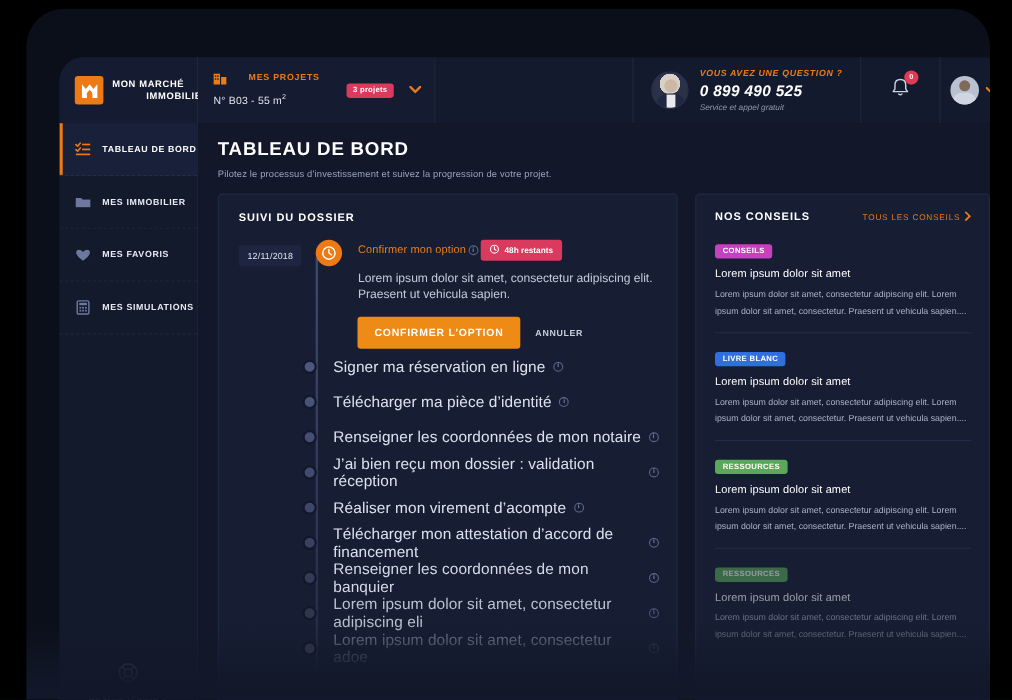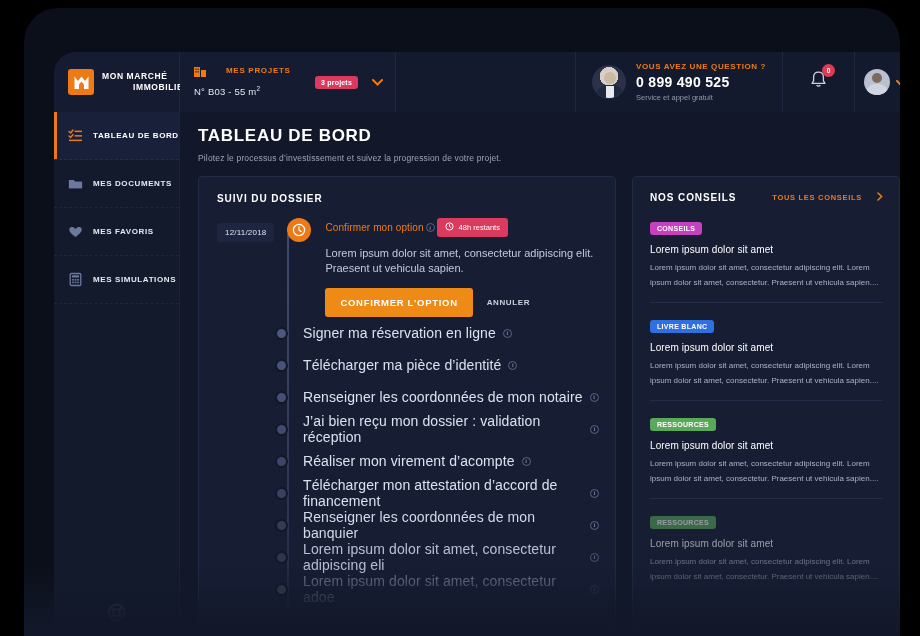--- a/index.html
+++ b/index.html
@@ -79,20 +79,21 @@
   .chev {
     color: #ee7a16; font-size: 11px; margin-left: 8px; line-height: 1;
   }
 
   .topbar-spacer { flex: 1 1 auto; background:#141a2e; }
 
   .help-block {
     display: flex; align-items: center; gap: 10px;
     padding: 0 16px;
     border-left: 1px solid #1e2640;
+    font-style: italic;
   }
   .avatar-agent {
     width: 34px; height: 34px; border-radius: 50%;
     background: radial-gradient(circle at 50% 32%, #d8cfc6 0 34%, #2b3147 35% 100%);
     border: 1px solid #2a3150;
     overflow:hidden; position:relative; flex:0 0 34px;
   }
   .avatar-agent .head { position:absolute; left:11px; top:6px; width:12px; height:12px; border-radius:50%; background:#cbb9a6; }
   .avatar-agent .body { position:absolute; left:3px; top:19px; width:28px; height:18px; border-radius:12px 12px 0 0; background:#20283f; }
   .avatar-agent .shirt{ position:absolute; left:13px; top:20px; width:8px; height:14px; background:#e8eaf0; }
@@ -177,22 +178,22 @@
     overflow:hidden;
     position:relative;
   }
   .card-left { flex: 1 1 auto; min-width:0; padding: 16px 16px 0 18px; }
   .card-right { width: 268px; flex:0 0 268px; padding: 15px 16px 0 17px; }
 
   .card-title { color:#ffffff; font-size:10px; font-weight:bold; letter-spacing:0.9px; }
 
   .right-head { display:flex; align-items:center; justify-content:space-between; }
   .all-link {
-    color:#ee7a16; font-size:7.5px; font-weight:bold; letter-spacing:.7px;
-    display:flex; align-items:center; gap:15px;justify-content:space-between;
+    color:#ee7a16; font-size:7.5px; font-weight:normal; letter-spacing:.7px;
+    display:flex; align-items:center; gap:4px;justify-content:space-between;
   }
 
   
   .timeline { margin-top: 14px; position:relative; }
   .tl-line2 {
     position:absolute; left:70px; top:16px; bottom:-4px; width:2px;
     background:linear-gradient(180deg,#3f4a70 0%,#343e62 45%,#222a43 100%);
   }
 
   .tl-active { display:flex; align-items:flex-start; position:relative; }
@@ -210,21 +211,21 @@
   .active-head { display:flex; align-items:center; gap:2px; }
   .active-title { color:#ee7a16; font-size:10px; letter-spacing:.1px; }
   .info-dot {
     width:9px; height:9px; border-radius:50%;
     border:1px solid #5b6party; border:1px solid #58658a;
     color:#7b87a8; font-size:6px; font-weight:bold;
     display:flex; align-items:center; justify-content:center;
     flex:0 0 9px;
   }
   .remain-badge {
-    background:#d93a5e; color:#fff; font-size:7.5px; font-weight:400;
+    background:#d93a5e; color:#fff; font-size:7.5px; font-weight:700;
     padding:4px 8px; border-radius:3px; display:flex; align-items:center; gap:5px;text-align:center;
   }
   .active-desc { color:#c3cadb; font-size:11px; line-height:15px; margin-top:9px; }
   .btn-row { display:flex; align-items:center; gap:14px; margin-top:12px; }
   .btn-primary {
     background:#ee8a16; color:#fff; font-size:9.5px; font-weight:bold;
     letter-spacing:.7px; padding:9px 15px; border:none; border-radius:3px;
     font-family:"Liberation Sans", sans-serif; cursor:pointer;
   }
   .btn-text {
@@ -369,21 +370,21 @@
         </div>
 
 
         <div class="nav-item">
           <span class="nav-icon">
             <svg width="15" height="15" viewBox="0 0 15 15">
               <path d="M0.8 4 h5 l1.2 1.4 h7.2 v7 h-13.4 Z" fill="#6b7losa"></path>
               <path d="M0.8 4 h5 l1.2 1.4 h7.2 v7 h-13.4 Z" fill="#6d78a0"></path>
             </svg>
           </span>
-          <span class="nav-label">MES DOCUMENTS</span>
+          <span class="nav-label">MES IMMOBILIER</span>
         </div>
 
         <div class="nav-item">
           <span class="nav-icon">
             <svg width="15" height="15" viewBox="0 0 15 15">
               <path d="M7.5 13 C2 9 0.8 6.6 1.4 4.7 C2 2.6 5.1 2.2 7.5 5 C9.9 2.2 13 2.6 13.6 4.7 C14.2 6.6 13 9 7.5 13 Z" fill="#6d78a0"></path>
             </svg>
           </span>
           <span class="nav-label">MES FAVORIS</span>
         </div>

